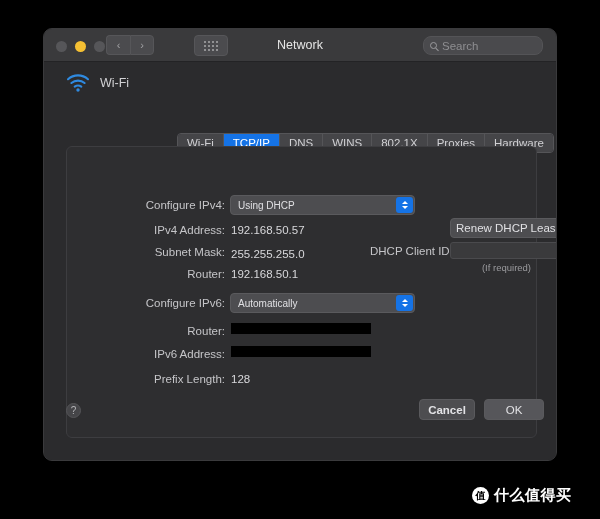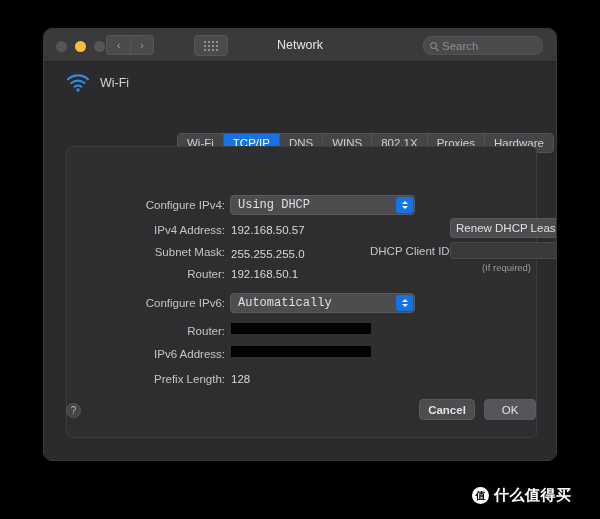--- a/index.html
+++ b/index.html
@@ -195,21 +195,21 @@
   
   .popup {
     position: absolute;
     height: 20px;
     background: #4d4d50;
     border: 1px solid #5a5a5d;
     border-radius: 4px;
     display: flex; align-items: center;
     padding-left: 7px;
   }
-  .popup-text { font-size: 12px; color: #e0e0e3; font-family: Liberation Mono, monospace; }
+  .popup-text { font-size: 10px; color: #e0e0e3; }
   .popup-arrows {
     position: absolute;
     right: 1px; top: 1px;
     width: 17px; height: 16px;
     background: #1573e6;
     border-radius: 3px;
     display: flex; flex-direction: column;
     align-items: center; justify-content: center;
     gap: 2px;
   }
@@ -276,21 +276,21 @@
     top: 337px;
     height: 21px;
     border-radius: 4px;
     display: flex; align-items: center; justify-content: center;
     font-size: 11.5px;
     color: #e2e2e5;
     background: #4d4d50;
     border: 1px solid #5a5a5d;
   }
   #cancel-btn { left: 375px; width: 56px; font-weight: bold; }
-  #ok-btn     { left: 440px; width: 52px; background: #56565a; }
+  #ok-btn     { left: 440px; width: 60px; background: #56565a; }
 
   
   #watermark {
     position: absolute;
     left: 472px; top: 486px;
     display: flex; align-items: center; gap: 5px;
   }
   #wm-badge {
     width: 17px; height: 17px;
     border-radius: 50%;

